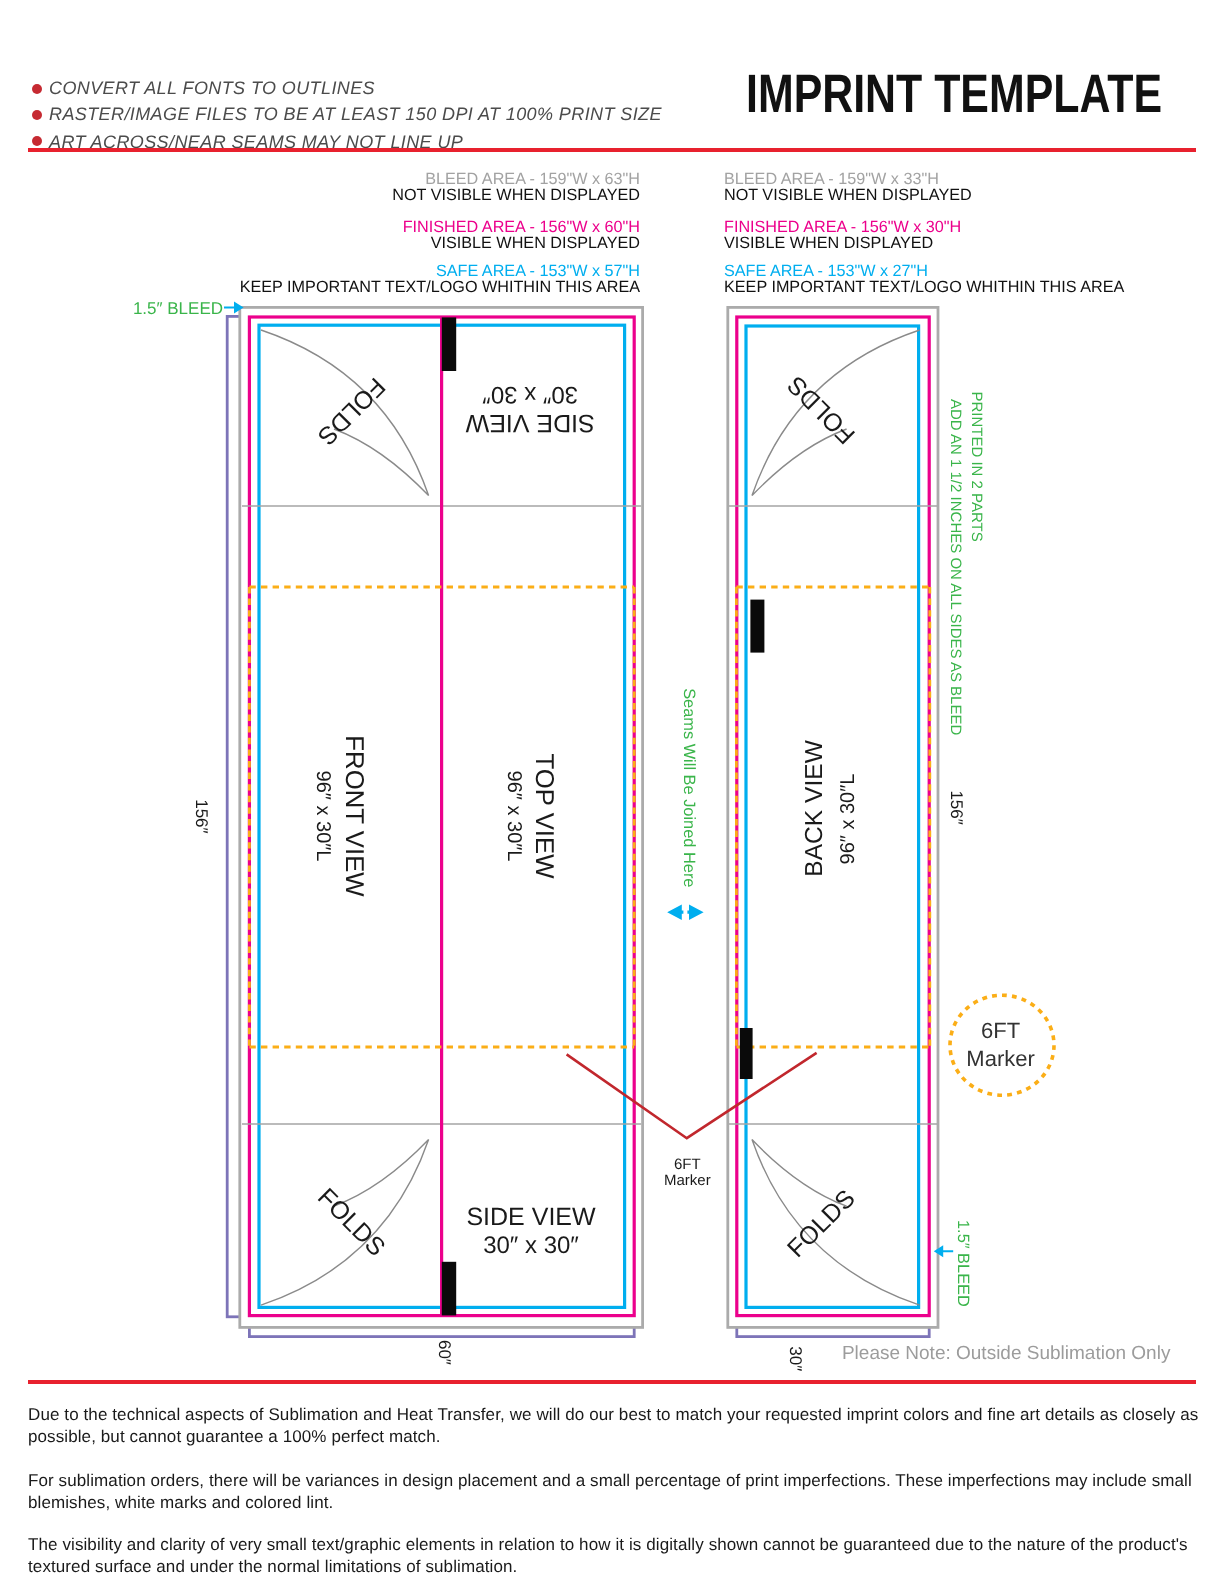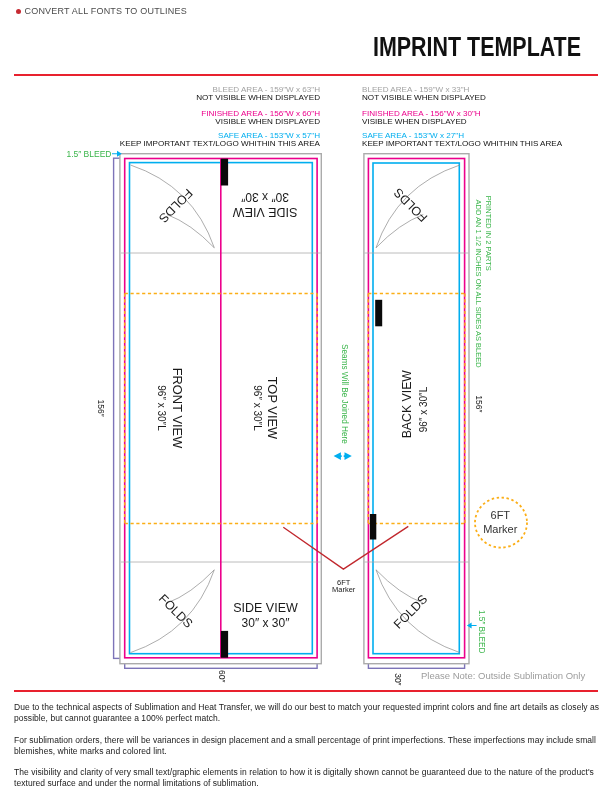--- a/index.html
+++ b/index.html
@@ -4,22 +4,24 @@
 <style>
   html,body{margin:0;padding:0;}
   body{width:612px;height:792px;position:relative;background:#ffffff;
        font-family:"Liberation Sans", sans-serif;overflow:hidden;}
   .abs{position:absolute;}
   .dot{display:inline-block;width:5px;height:5px;border-radius:50%;background:#c62a32;margin:0 4px 1px 0;vertical-align:middle;}
 </style>
 </head>
 <body>
 
-<div class="abs" style="left:15.5px;top:5px;font-size:9px;color:#4b4b4b;letter-spacing:0.2px;line-height:13.4px;white-space:nowrap;">
+<div class="abs" style="left:15.5px;top:38px;font-size:9px;color:#4b4b4b;letter-spacing:0.2px;line-height:13.4px;white-space:nowrap;font-style:italic;">
 <div><span class="dot"></span>CONVERT ALL FONTS TO OUTLINES</div>
+<div><span class="dot"></span>RASTER/IMAGE FILES TO BE AT LEAST 150 DPI AT 100% PRINT SIZE</div>
+<div><span class="dot"></span>ART ACROSS/NEAR SEAMS MAY NOT LINE UP</div>
 </div>
 
 <div class="abs" style="left:372.5px;top:31.5px;font-size:27px;font-weight:bold;color:#111;white-space:nowrap;transform:scaleX(0.794);transform-origin:0 0;">IMPRINT TEMPLATE</div>
 
 <div class="abs" style="left:14px;top:74px;width:584px;height:2.2px;background:#e8212e;"></div>
 
 <div class="abs" style="left:60px;top:85.9px;width:260px;font-size:8.1px;line-height:8.4px;text-align:right;color:#111;white-space:nowrap;">
 <div style="color:#a2a2a2;">BLEED AREA - 159"W x 63"H</div>
 <div>NOT VISIBLE WHEN DISPLAYED</div>
 <div style="height:7.0px;"></div>

